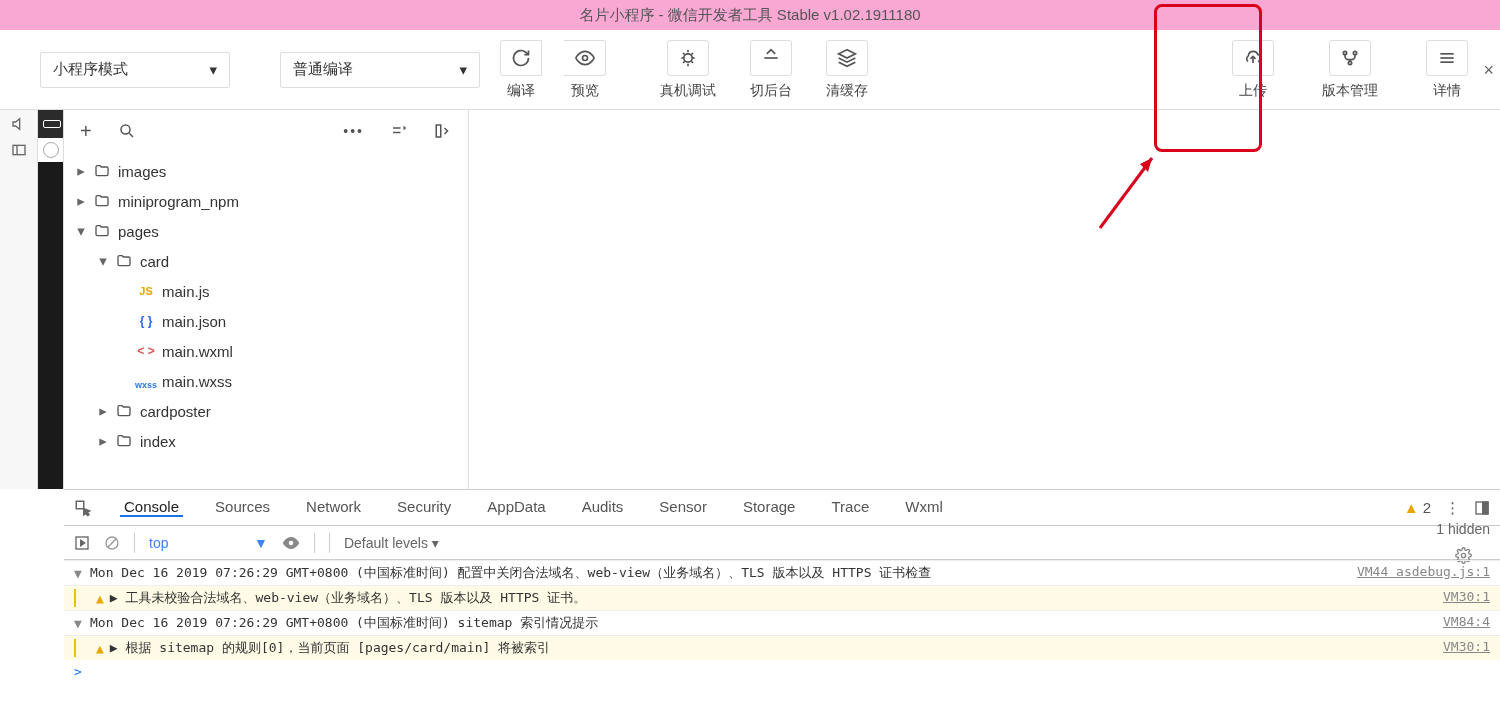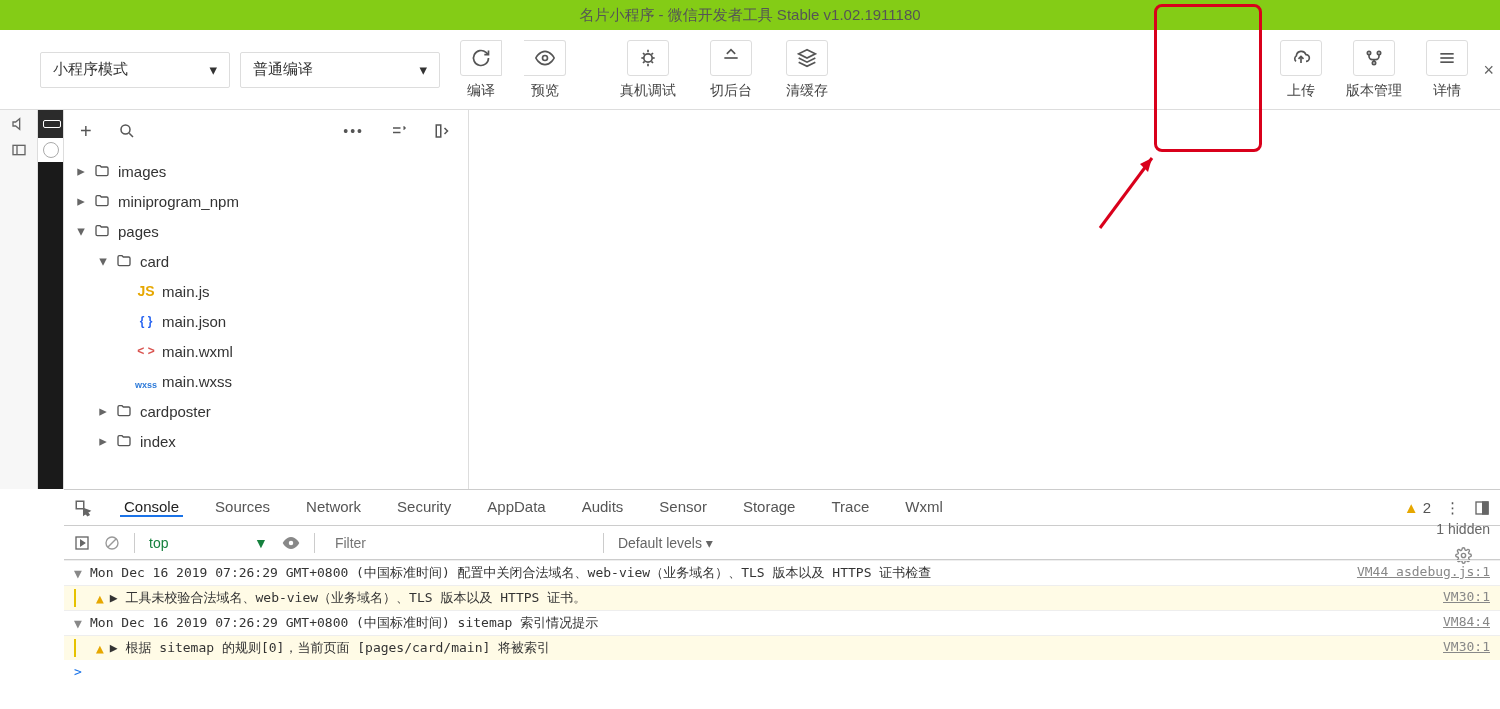--- a/index.html
+++ b/index.html
@@ -1,32 +1,32 @@
 <!DOCTYPE html>
 <html><head>
   <meta charset="utf-8">
   <style>
     * { box-sizing: border-box; margin: 0; padding: 0; }
     body { font-family: -apple-system, BlinkMacSystemFont, "Segoe UI", sans-serif; font-size: 14px; color: #333; background: #fff; width: 1500px; height: 709px; overflow: hidden; position: relative; }
 
     
-    .titlebar { height: 30px; background: #84cc16; display: flex; align-items: center; justify-content: center; font-size: 15px; color: #555; position: relative; }
+    .titlebar { height: 30px; background: #f9a8d4; display: flex; align-items: center; justify-content: center; font-size: 15px; color: #555; position: relative; }
 
     
     .toolbar { height: 80px; display: flex; align-items: center; border-bottom: 1px solid #ddd; padding: 0 20px 0 40px; gap: 10px; position: relative; }
     
     .sel-dropdown { height: 36px; border: 1px solid #ddd; background: #fff; padding: 0 12px; display: flex; align-items: center; gap: 10px; border-radius: 2px; cursor: pointer; font-size: 15px; }
     .sel-dropdown .caret { margin-left: 8px; }
     .tool-btn { display: flex; flex-direction: column; align-items: center; justify-content: center; gap: 2px; padding: 0 12px; cursor: pointer; }
     .tool-icon-wrap { width: 42px; height: 36px; border: 1px solid #ddd; border-radius: 3px; display: flex; align-items: center; justify-content: center; font-size: 18px; color: #555; }
     .tool-btn.adj .tool-icon-wrap { border-left: none; border-radius: 0 3px 3px 0; }
     .tool-btn.adj-left .tool-icon-wrap { border-radius: 3px 0 0 3px; }
     .tool-label { font-size: 14px; color: #444; margin-top: 4px;}
 
-    .toolbar-right { margin-left: auto; display: flex; align-items: center; }
+    .toolbar-right { margin-left: auto; display: flex; gap: 24px; align-items: center; }
     .close-x { position: absolute; right: 6px; top: 50%; transform: translateY(-50%); font-size: 18px; color: #666; cursor: pointer; }
 
     
     .annot-box { position: absolute; border: 3px solid #d9001b; border-radius: 8px; pointer-events: none; z-index: 50; }
     .annot-arrow { position: absolute; pointer-events: none; z-index: 50; }
 
     
     .middle { display: flex; height: calc(100% - 30px - 80px - 220px); }
 
     .sim-col { width: 38px; border-right: 1px solid #ddd; background: #f7f7f7; display:flex; flex-direction:column; align-items:center; gap:10px; padding-top:6px;}
@@ -35,36 +35,36 @@
     .sim-preview { width: 26px; background: #1a1a1a; border-right:1px solid #ddd;}
 
     .file-panel { width: 405px; display: flex; flex-direction: column; border-right: 1px solid #ddd;}
     .file-tools { height: 42px; display: flex; align-items: center; padding: 0 16px; gap: 26px; color:#555;}
     .file-tools .spacer { flex: 1; }
     .file-tree { flex: 1; overflow: auto; padding: 4px 0; font-size: 15px; }
     .tree-item { display: flex; align-items: center; height: 30px; padding-left: 8px; gap: 6px; cursor: pointer; color:#333;}
     .tree-caret { width: 10px; display:inline-flex; justify-content:center; color:#666;}
     .tree-icon { width: 20px; display:inline-flex; justify-content:center;}
     .tree-icon.folder { color:#555;}
-    .tree-icon.fjs { color:#e6a700; font-weight:bold; font-size:14px;}
+    .tree-icon.fjs { color:#e6a700; font-weight:bold; font-size:11px;}
     .tree-icon.fjson { color:#2965f1; font-weight:bold; font-size:12px;}
     .tree-icon.fwxml { color:#d9534f; font-weight:bold; font-size:12px;}
     .tree-icon.fwxss { color:#2e7bd9; font-weight:bold; font-size:9px;margin-top:7px;}
 
     .editor-area { flex: 1; background: #fff; }
 
     
     .devtools { height: 220px; border-top: 1px solid #ccc; display: flex; flex-direction: column; margin-left: 64px;}
     .dt-tabs { height: 36px; display: flex; align-items: center; border-bottom: 1px solid #ccc; padding: 0 10px; gap: 28px; font-size: 15px; color: #555; }
     .dt-tabs .tab { cursor: pointer; padding: 0 4px; height:100%; display:flex; align-items:center;}
     .dt-tabs .tab.active { color: #222; border-bottom: 2px solid #1a73e8; }
     .dt-tabs .dt-right { margin-left: auto; display:flex; align-items:center; gap:14px;}
 
     .dt-filterbar { height: 34px; display: flex; align-items: center; border-bottom: 1px solid #ccc; padding: 0 10px; gap: 14px; color:#666;}
-    .dt-filterbar select, .dt-filterbar .top-sel { border:none; background:transparent; font-size:14px; color:#15803d;}
+    .dt-filterbar select, .dt-filterbar .top-sel { border:none; background:transparent; font-size:14px; color:#3b82f6;}
     .dt-filterbar input { border:none; outline:none; padding:2px 6px; font-size:14px; width:260px;}
     .dt-filterbar .vr { width:1px; height:20px; background:#ccc;}
     .dt-filterbar .right { margin-left:auto; display:flex; align-items:center; gap:10px; font-size:14px;flex-direction:column;}
 
     .console-body { flex:1; overflow:auto; font-family: Menlo, Consolas, monospace; font-size:13px;}
     .crow { display:flex; align-items:flex-start; padding: 3px 10px; border-top:1px solid #eee;}
     .crow.warn { background:#fffbe6;}
     .crow .cleft { display:flex; align-items:center; gap:6px; flex:1;}
     .crow .caret-c { color:#888; width:10px;}
     .crow .wicon { color:#e6a700;}
@@ -80,21 +80,21 @@
 
 <div class="titlebar">
   <span>名片小程序 - 微信开发者工具 Stable v1.02.1911180</span>
 </div>
 
 <div class="toolbar">
   <div class="sel-dropdown" style="width:190px;">
     <span>小程序模式</span>
     <span class="caret" style="margin-left:auto;">▾</span>
   </div>
-  <div class="sel-dropdown" style="width:200px; ">
+  <div class="sel-dropdown" style="width:200px; margin-left:40px;">
     <span>普通编译</span>
     <span class="caret" style="margin-left:auto;">▾</span>
   </div>
 
   <div class="tool-btn adj-left" style="margin-left:-2px;">
     <div class="tool-icon-wrap">
       <svg width="20" height="20" viewBox="0 0 24 24" fill="none" stroke="#555" stroke-width="2">
           <path d="M21 12a9 9 0 1 1-3-6.7L21 8"></path>
           <polyline points="21 3 21 8 16 8"></polyline>
         </svg>
@@ -367,21 +367,20 @@
       </span>
     <span class="vr"></span>
     <span class="top-sel"><span>top</span>&nbsp;&nbsp;&nbsp;&nbsp;&nbsp;&nbsp;&nbsp;&nbsp;&nbsp;&nbsp;&nbsp;&nbsp;&nbsp;&nbsp;&nbsp;&nbsp;&nbsp;&nbsp;&nbsp;&nbsp;&nbsp;&nbsp;▼</span>
     <span>
         <svg width="18" height="18" viewBox="0 0 24 24" fill="#888">
           <path d="M1 12s4-8 11-8 11 8 11 8-4 8-11 8-11-8-11-8z"></path>
           <circle cx="12" cy="12" r="3" fill="#fff"></circle>
         </svg>
       </span>
     <span class="vr"></span>
-    <input placeholder="Filter" style="">
     <span class="vr"></span>
     <span>Default levels ▾</span>
     <div class="right">
       <span>1 hidden</span>
       <span>
           <svg width="17" height="17" viewBox="0 0 24 24" fill="none" stroke="#888" stroke-width="2">
             <circle cx="12" cy="12" r="3"></circle>
             <path d="M19.4 15a1.7 1.7 0 0 0 .3 1.8l.1.1a2 2 0 1 1-2.8 2.8l-.1-.1a1.7 1.7 0 0 0-1.8-.3 1.7 1.7 0 0 0-1 1.5V21a2 2 0 0 1-4 0v-.1a1.7 1.7 0 0 0-1-1.5 1.7 1.7 0 0 0-1.8.3l-.1.1a2 2 0 1 1-2.8-2.8l.1-.1a1.7 1.7 0 0 0 .3-1.8 1.7 1.7 0 0 0-1.5-1H3a2 2 0 0 1 0-4h.1a1.7 1.7 0 0 0 1.5-1 1.7 1.7 0 0 0-.3-1.8l-.1-.1a2 2 0 1 1 2.8-2.8l.1.1a1.7 1.7 0 0 0 1.8.3h0a1.7 1.7 0 0 0 1-1.5V3a2 2 0 0 1 4 0v.1a1.7 1.7 0 0 0 1 1.5 1.7 1.7 0 0 0 1.8-.3l.1-.1a2 2 0 1 1 2.8 2.8l-.1.1a1.7 1.7 0 0 0-.3 1.8v0a1.7 1.7 0 0 0 1.5 1H21a2 2 0 0 1 0 4h-.1a1.7 1.7 0 0 0-1.5 1z"></path>
           </svg>
         </span>

